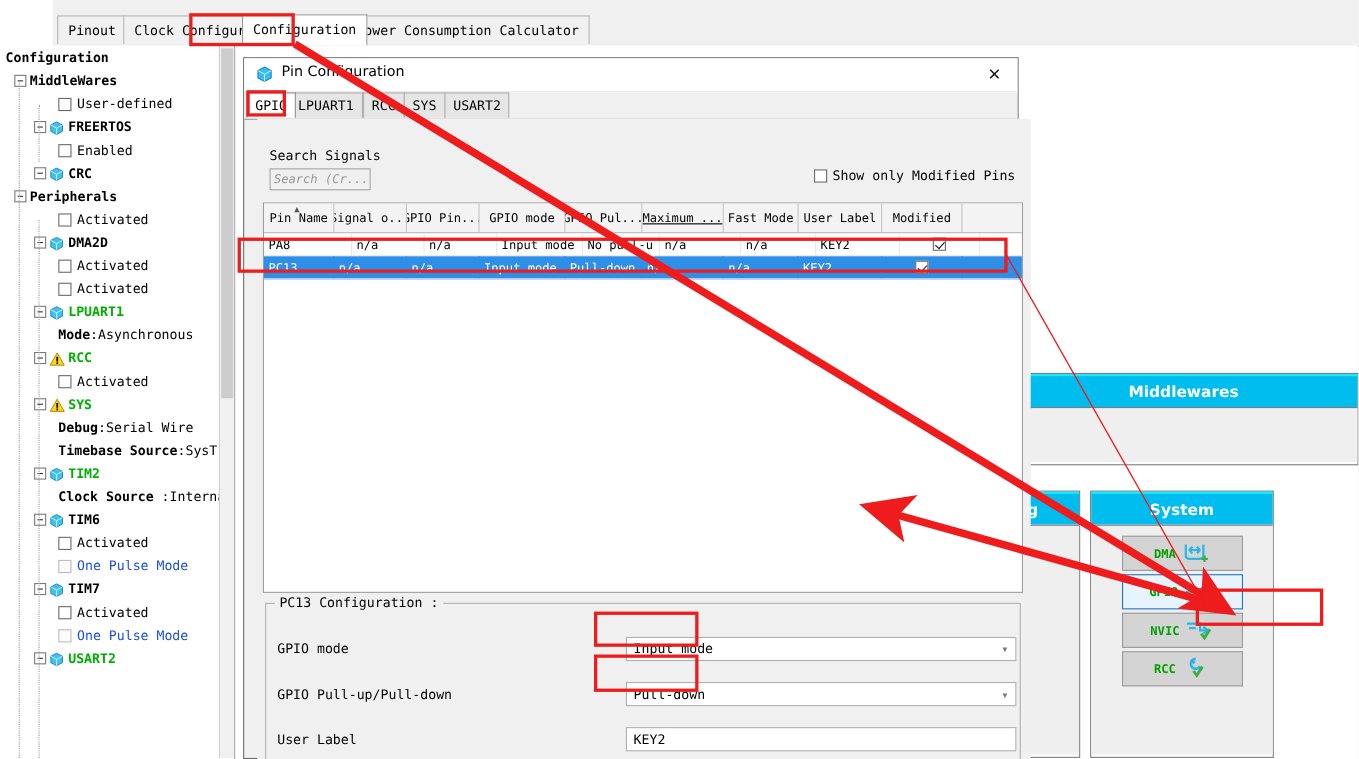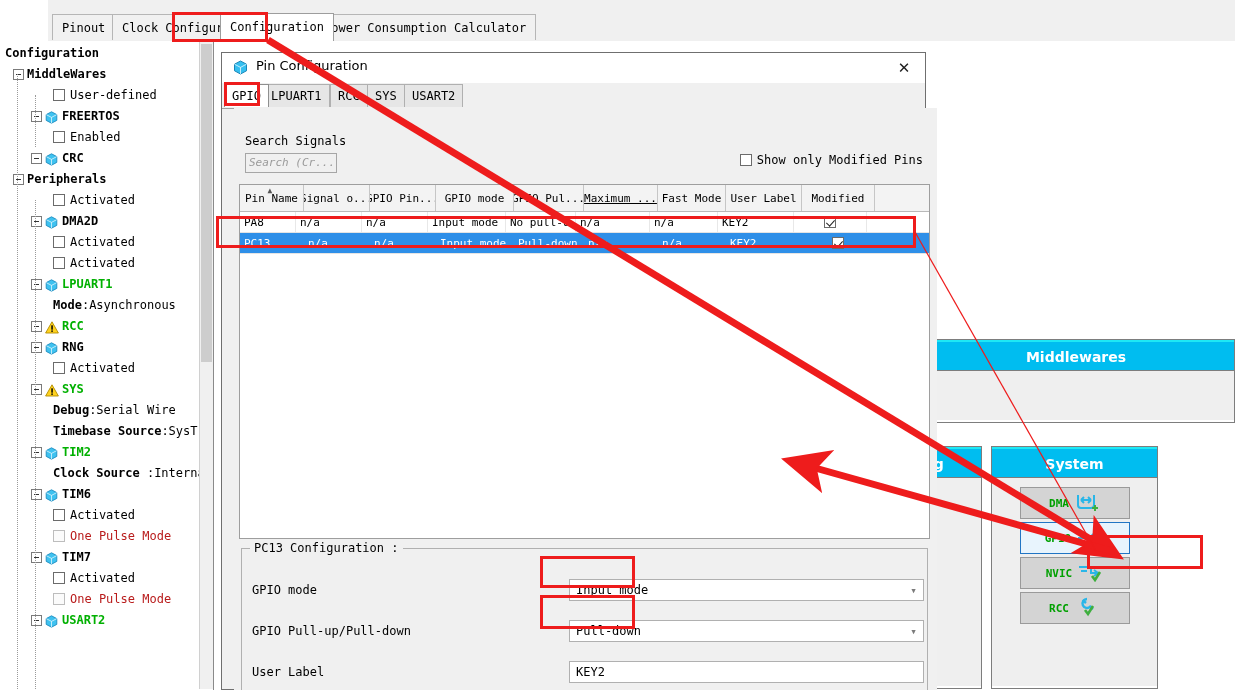--- a/index.html
+++ b/index.html
@@ -30,21 +30,21 @@
             position:relative;vertical-align:middle;margin-right:3px;box-sizing:border-box;}
   .expander:before{content:"";position:absolute;left:2px;top:4px;width:5px;height:1px;background:#333;}
   .cube{display:inline-block;width:13px;height:13px;vertical-align:middle;margin-right:4px;}
   .warn{display:inline-block;width:14px;height:13px;vertical-align:middle;margin-right:3px;}
   .cb{display:inline-block;width:12px;height:12px;border:1px solid #6b6b6b;background:#fff;
       vertical-align:middle;margin-right:5px;box-sizing:border-box;}
   .cb.dis{border-color:#bdbdbd;background:#fbfbfb;}
   .tlabel{font-family:"DejaVu Sans Mono","Liberation Mono",monospace;font-size:12px;vertical-align:middle;}
   .b{font-weight:bold;}
   .green{color:#00b000;font-weight:bold;}
-  .grey{color:#b91c1c;}
+  .grey{color:#1d4ed8;}
   .dots{position:absolute;border-left:1px dotted #9a9a9a;}
 
   
   #treescroll{position:absolute;left:199px;top:1px;width:13px;height:647px;background:#f0f0f0;border-left:1px solid #d0d0d0;}
   #treethumb{position:absolute;left:1px;top:2px;width:11px;height:318px;background:#cdcdcd;}
 
   
   #rightbg{position:absolute;left:214px;top:41px;width:1021px;height:649px;background:#ffffff;}
   .grpbox{position:absolute;background:#ffffff;border:1px solid #7d7d7d;box-sizing:border-box;}
   .grphdr{height:30px;line-height:30px;text-align:center;color:#ffffff;font-weight:bold;
@@ -138,24 +138,20 @@
       <div class="trow"><span class="ind" style="width:28px"></span><span class="expander"></span><span class="cube"><svg width="13" height="13" viewBox="0 0 13 13">
             <path d="M6.5 0.8 L11.8 3.6 L11.8 9.4 L6.5 12.2 L1.2 9.4 L1.2 3.6 Z" fill="#3ec2f0" stroke="#1f8cc0" stroke-width="0.9"></path>
             <path d="M1.2 3.6 L6.5 6.4 L11.8 3.6 M6.5 6.4 L6.5 12.2" fill="none" stroke="#ffffff" stroke-width="0.8" opacity="0.85"></path>
           </svg></span><span class="tlabel green">LPUART1</span></div>
       <div class="trow"><span class="ind" style="width:50px"></span><span class="tlabel"><span class="b">Mode</span>:Asynchronous</span></div>
       <div class="trow"><span class="ind" style="width:28px"></span><span class="expander"></span><span class="warn"><svg width="14" height="13" viewBox="0 0 14 13">
             <path d="M7 0.8 L13.4 12 L0.6 12 Z" fill="#ffd21e" stroke="#b08b00" stroke-width="0.9"></path>
             <rect x="6.3" y="4.3" width="1.5" height="4.4" fill="#000"></rect>
             <rect x="6.3" y="9.4" width="1.5" height="1.5" fill="#000"></rect>
           </svg></span><span class="tlabel green">RCC</span></div>
-      <div class="trow"><span class="ind" style="width:28px"></span><span class="expander"></span><span class="cube"><svg width="13" height="13" viewBox="0 0 13 13">
-            <path d="M6.5 0.8 L11.8 3.6 L11.8 9.4 L6.5 12.2 L1.2 9.4 L1.2 3.6 Z" fill="#3ec2f0" stroke="#1f8cc0" stroke-width="0.9"></path>
-            <path d="M1.2 3.6 L6.5 6.4 L11.8 3.6 M6.5 6.4 L6.5 12.2" fill="none" stroke="#ffffff" stroke-width="0.8" opacity="0.85"></path>
-          </svg></span><span class="tlabel b">RNG</span></div>
       <div class="trow"><span class="ind" style="width:50px"></span><span class="cb"></span><span class="tlabel">Activated</span></div>
       <div class="trow"><span class="ind" style="width:28px"></span><span class="expander"></span><span class="warn"><svg width="14" height="13" viewBox="0 0 14 13">
             <path d="M7 0.8 L13.4 12 L0.6 12 Z" fill="#ffd21e" stroke="#b08b00" stroke-width="0.9"></path>
             <rect x="6.3" y="4.3" width="1.5" height="4.4" fill="#000"></rect>
             <rect x="6.3" y="9.4" width="1.5" height="1.5" fill="#000"></rect>
           </svg></span><span class="tlabel green">SYS</span></div>
       <div class="trow"><span class="ind" style="width:50px"></span><span class="tlabel"><span class="b">Debug</span>:Serial Wire</span></div>
       <div class="trow"><span class="ind" style="width:50px"></span><span class="tlabel"><span class="b">Timebase Source</span>:SysT:</span></div>
       <div class="trow"><span class="ind" style="width:28px"></span><span class="expander"></span><span class="cube"><svg width="13" height="13" viewBox="0 0 13 13">
             <path d="M6.5 0.8 L11.8 3.6 L11.8 9.4 L6.5 12.2 L1.2 9.4 L1.2 3.6 Z" fill="#3ec2f0" stroke="#1f8cc0" stroke-width="0.9"></path>
@@ -312,21 +308,21 @@
           </div>
           <div class="th" style="width: 76px;">
             <span>User Label</span>
           </div>
           <div class="th" style="width: 73px;">
             <span>Modified</span>
           </div>
         </div>
       <div id="tbody">
           <div class="trow2">
-            <div class="td" style="width: 56px;">PA8</div>
+            <div class="td" style="width: 80px;">PA8</div>
             <div class="td" style="width: 66px;">n/a</div>
             <div class="td" style="width: 66px;">n/a</div>
             <div class="td" style="width: 78px;">Input mode</div>
             <div class="td" style="width: 70px;">No pull-u</div>
             <div class="td" style="width: 74px;">n/a</div>
             <div class="td" style="width: 68px;">n/a</div>
             <div class="td" style="width: 76px;">KEY2</div>
             <div class="td tdchk" style="width: 73px;">
               <span class="chkmark"></span>
             </div>

